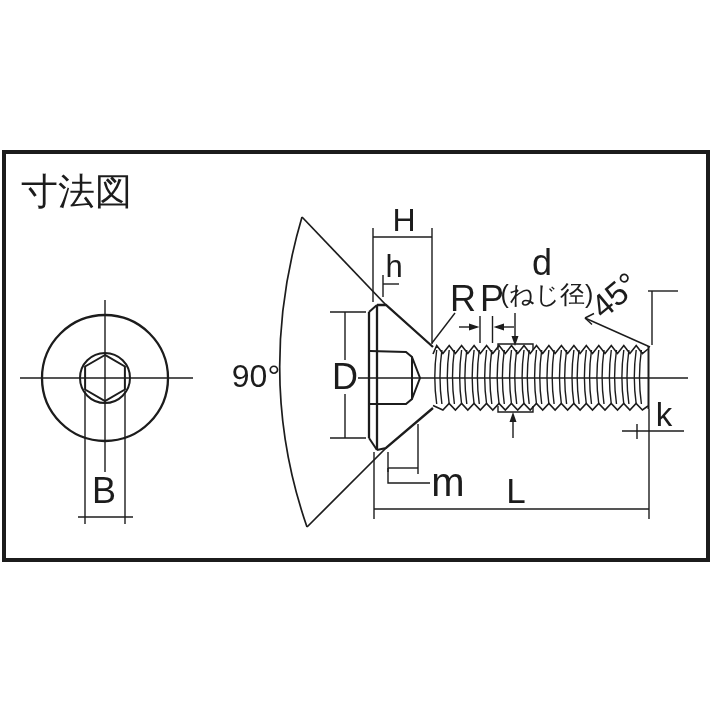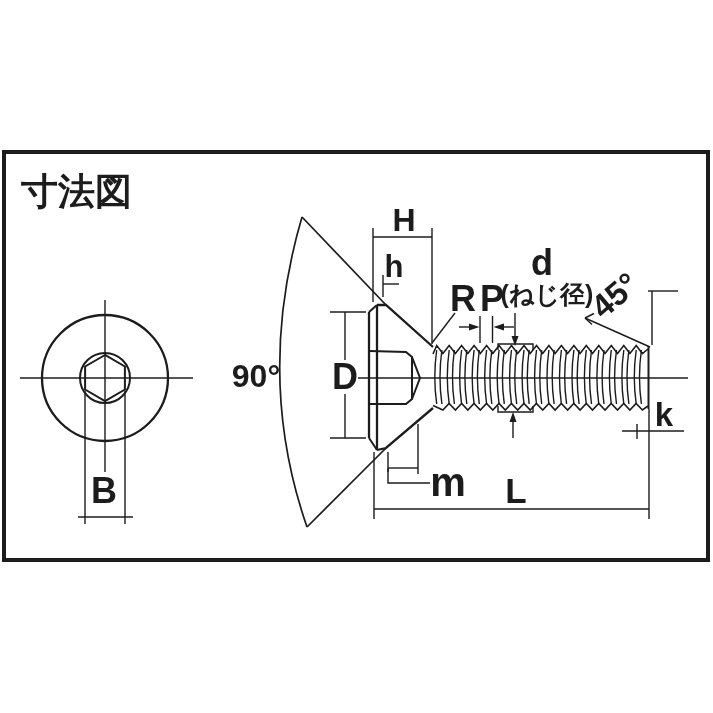--- a/index.html
+++ b/index.html
@@ -1,17 +1,17 @@
 <!DOCTYPE html>
 <html><head>
 <meta charset="utf-8">
 <style>
   html,body{margin:0;padding:0;background:#ffffff;}
   .canvas{position:relative;width:713px;height:711px;background:#ffffff;overflow:hidden;
-          font-family:"Liberation Sans", sans-serif;font-weight:bold;}
+          font-family:"Liberation Sans", sans-serif;}
   svg{position:absolute;left:0;top:0;}
   svg text{fill:#1c1c1c;font-family:"Liberation Sans", sans-serif;}
   .stroke{stroke:#1c1c1c;fill:none;}
   .thick{stroke-width:2.3;}
   .mid{stroke-width:2;}
   .thin{stroke-width:1.4;}
   .fillhead{fill:#1c1c1c;stroke:none;}
   .jp{font-family:"Liberation Sans","DejaVu Sans",sans-serif;}
 </style>
 </head>

